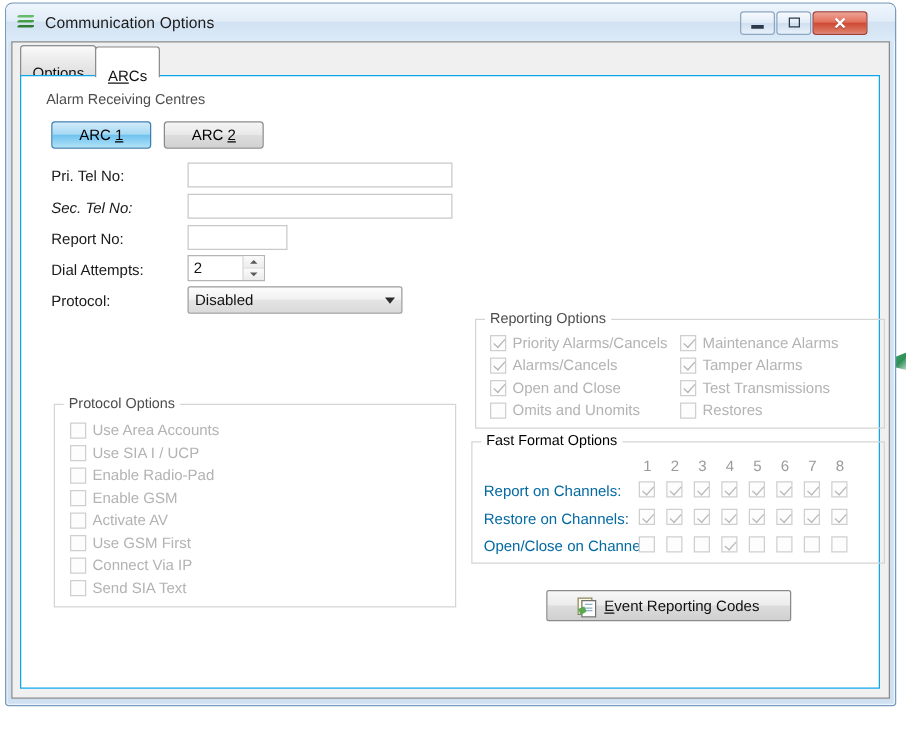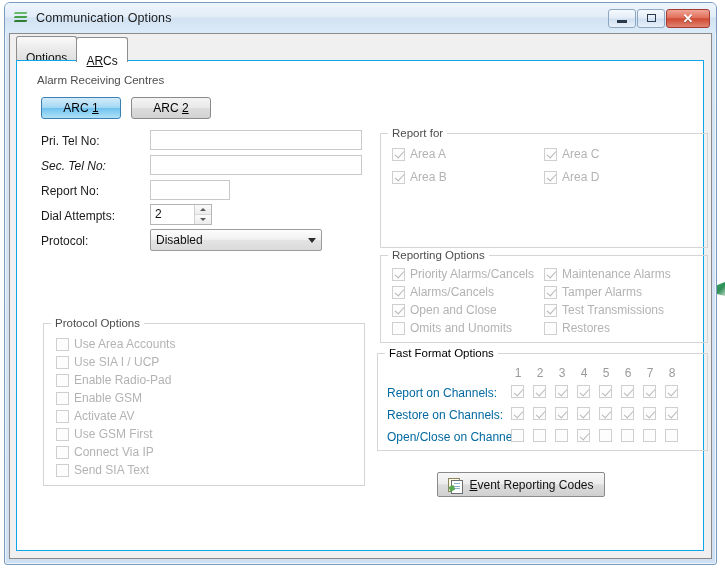--- a/index.html
+++ b/index.html
@@ -49,21 +49,21 @@
   }
 
   
   #titlebar {
     position: relative;
     height: 30px;
     border-radius: 5px 5px 0 0;
     background: linear-gradient(to bottom, #eef5fc 0%, #e2edf8 45%, #d2e2f2 50%, #dcebf8 100%);
     display: flex;
     align-items: center;
-    padding: 0 4px 0 8px;
+    padding: 0 20px 0 8px;
   }
   #title-icon {
     width: 16px; height: 16px;
     position: relative;
     flex: 0 0 auto;
     margin-right: 7px;
   }
   #title-icon i {
     position: absolute;
     left: 1px;
@@ -372,21 +372,21 @@
     border: solid #b8b8b8;
     border-width: 0 1.7px 1.7px 0;
     transform: rotate(42deg);
   }
 
   
   #erc-button {
     position: absolute;
     left: 420px;
     top: 411px;
-    width: 168px;
+    width: 196px;
     height: 25px;
     border: 1px solid #8a8a8a;
     border-radius: 2px;
     box-sizing: border-box;
     background: linear-gradient(to bottom, #f7f7f7 0%, #ececec 47%, #dcdcdc 52%, #d0d0d0 100%);
     display: flex;
     align-items: center;
     justify-content: center;
     gap: 6px;
     font-size: 12px;
@@ -531,40 +531,20 @@
           <div class="cb-row disabled" style="left:12px; top:121px;">
             <span class="cbox disabled"></span>
             <span class="cb-label">Connect Via IP</span>
           </div>
           <div class="cb-row disabled" style="left:12px; top:139px;">
             <span class="cbox disabled"></span>
             <span class="cb-label">Send SIA Text</span>
           </div>
         </div>
 
-        <div class="group" id="grp-reportfor">
-          <div class="legend">Report for</div>
-
-          <div class="cb-row disabled" style="left:11px; top:13px;">
-            <span class="cbox disabled checked"></span>
-            <span class="cb-label">Area A</span>
-          </div>
-          <div class="cb-row disabled" style="left:11px; top:36px;">
-            <span class="cbox disabled checked"></span>
-            <span class="cb-label">Area B</span>
-          </div>
-          <div class="cb-row disabled" style="left:163px; top:13px;">
-            <span class="cbox disabled checked"></span>
-            <span class="cb-label">Area C</span>
-          </div>
-          <div class="cb-row disabled" style="left:163px; top:36px;">
-            <span class="cbox disabled checked"></span>
-            <span class="cb-label">Area D</span>
-          </div>
-        </div>
 
         <div class="group" id="grp-reporting">
           <div class="legend">Reporting Options</div>
 
           <div class="cb-row disabled" style="left:11px; top:11px;">
             <span class="cbox disabled checked"></span>
             <span class="cb-label">Priority Alarms/Cancels</span>
           </div>
           <div class="cb-row disabled" style="left:11px; top:29px;">
             <span class="cbox disabled checked"></span>

